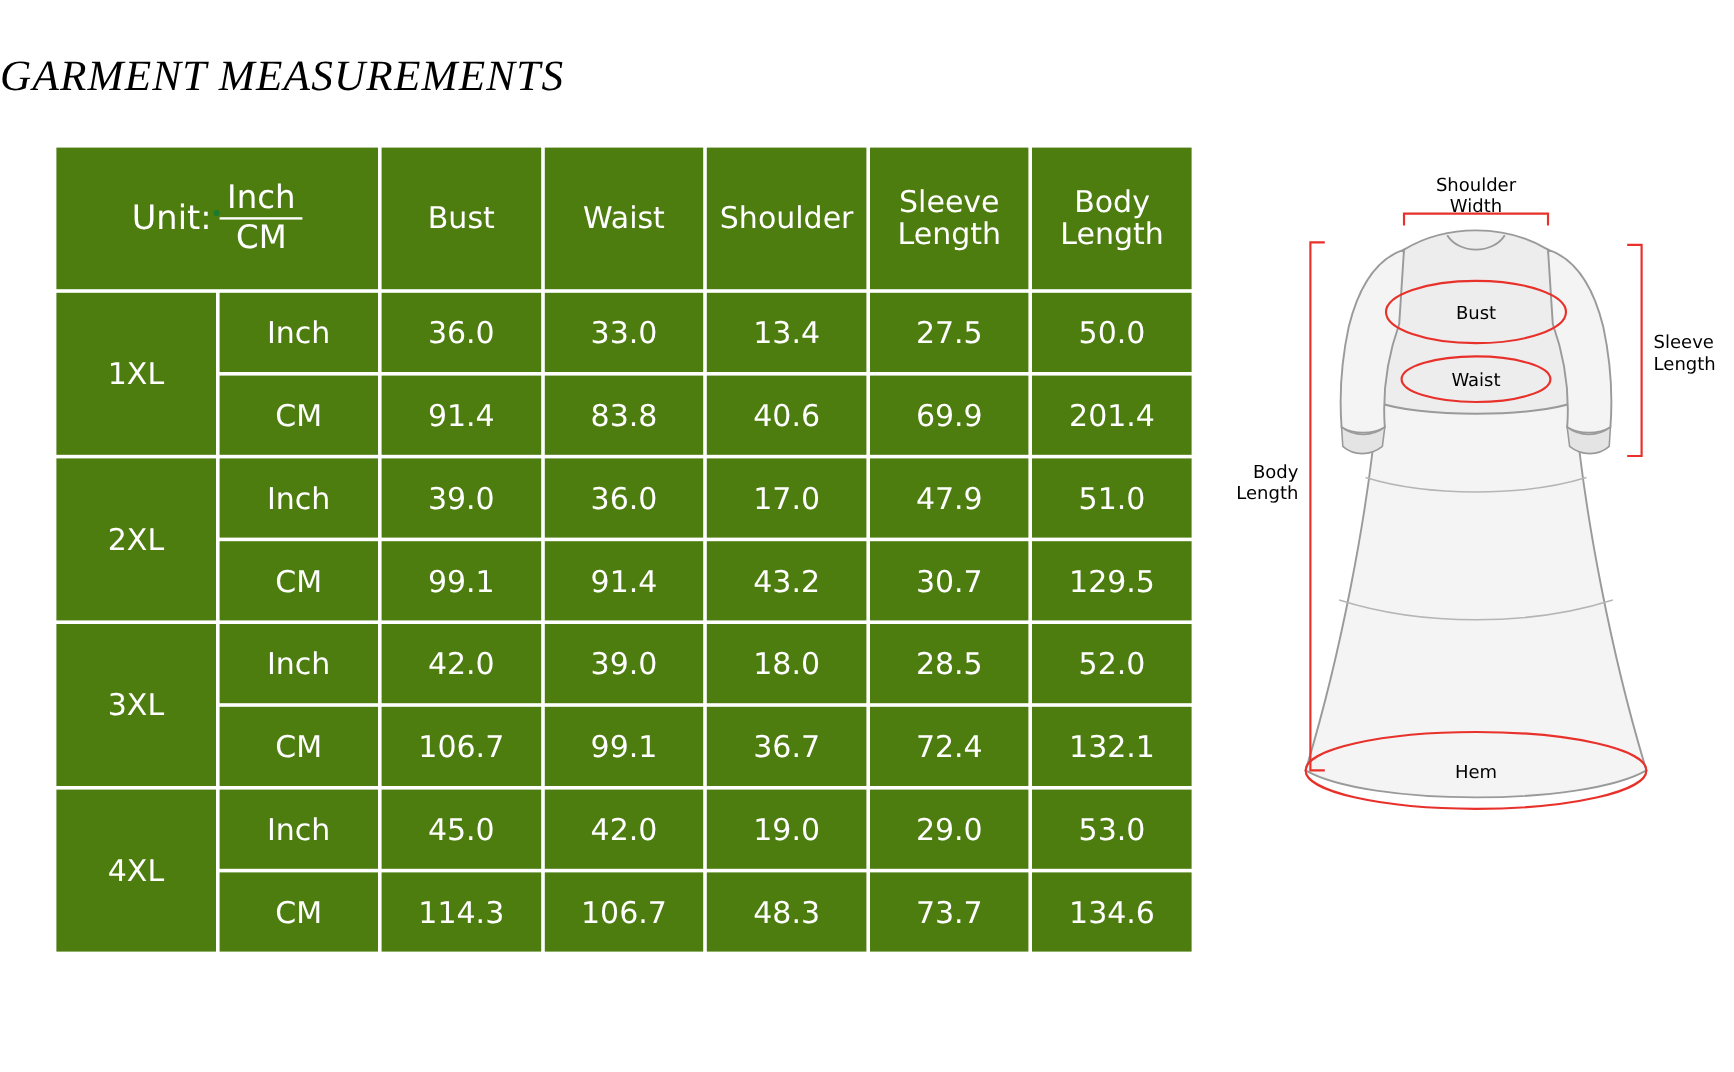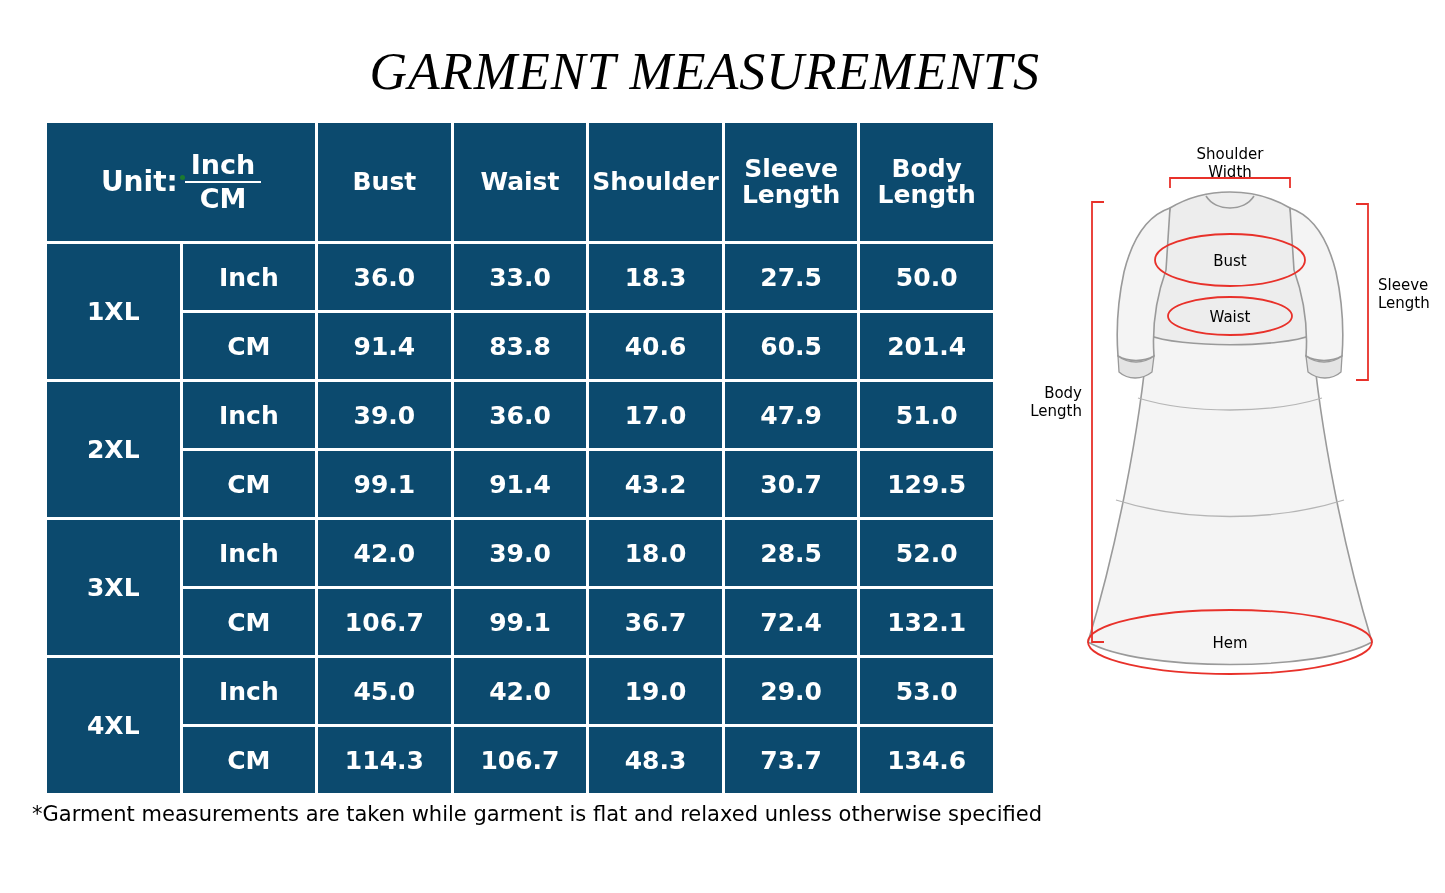--- a/index.html
+++ b/index.html
@@ -20,48 +20,48 @@
     width: 1445px;
     height: 893px;
   }
 
   
   .title {
     position: absolute;
     left: 0;
     top: 42px;
     width: 1040px;
-    text-align: right;
+    text-align: left;
     font-family: "Liberation Serif", serif;
     font-style: italic;
-    font-size: 52px;
+    font-size: 36px;
     letter-spacing: 1px;
     color: #000;
     white-space: nowrap;
   }
 
   
   .table-wrap {
     position: absolute;
     left: 44px;
     top: 120px;
     width: 952px;
   }
   table.size-table {
     border-collapse: separate;
     border-spacing: 3px;
     width: 952px;
     table-layout: fixed;
   }
   table.size-table td {
-    background: #0c4a6e;
+    background: #4d7c0f;
     color: #fff;
     text-align: center;
     vertical-align: middle;
-    font-weight: bold;
+    font-weight: normal;
     font-size: 25px;
     padding: 0;
     height: 66px;
   }
   td.hdr {
     font-size: 30px;
     line-height: 1.05;
   }
   td.hdr.tall {
     height: 118px;
@@ -164,30 +164,30 @@
             <span>Body</span><br>
             <span>Length</span>
           </td>
         </tr>
 
         <tr>
           <td class="size-label" rowspan="2">1XL</td>
           <td class="unit-row">Inch</td>
           <td class="val">36.0</td>
           <td class="val">33.0</td>
-          <td class="val">18.3</td>
+          <td class="val">13.4</td>
           <td class="val">27.5</td>
           <td class="val">50.0</td>
         </tr>
         <tr>
           <td class="unit-row">CM</td>
           <td class="val">91.4</td>
           <td class="val">83.8</td>
           <td class="val">40.6</td>
-          <td class="val">60.5</td>
+          <td class="val">69.9</td>
           <td class="val">201.4</td>
         </tr>
 
         <tr>
           <td class="size-label" rowspan="2">2XL</td>
           <td class="unit-row">Inch</td>
           <td class="val">39.0</td>
           <td class="val">36.0</td>
           <td class="val">17.0</td>
           <td class="val">47.9</td>
@@ -234,21 +234,20 @@
           <td class="val">114.3</td>
           <td class="val">106.7</td>
           <td class="val">48.3</td>
           <td class="val">73.7</td>
           <td class="val">134.6</td>
         </tr>
       </tbody>
     </table>
   </div>
 
-  <div class="footnote">*Garment measurements are taken while garment is flat and relaxed unless otherwise specified</div>
 
   <div class="illus">
     <svg width="420" height="560" viewBox="0 0 420 560" xmlns="http://www.w3.org/2000/svg">
 
       <g>
 
         <path d="M128 205 C 120 300, 96 420, 68 512 C 120 542, 300 542, 352 512 C 324 420, 300 300, 292 205 Z" fill="#f4f4f4" stroke="#9a9a9a" stroke-width="1.6"></path>
 
         <path d="M150 78 C 170 66, 190 62, 210 62 C 230 62, 250 66, 270 78
                  L 292 205 C 260 218, 160 218, 128 205 Z" fill="#ededed" stroke="#9a9a9a" stroke-width="1.6"></path>

